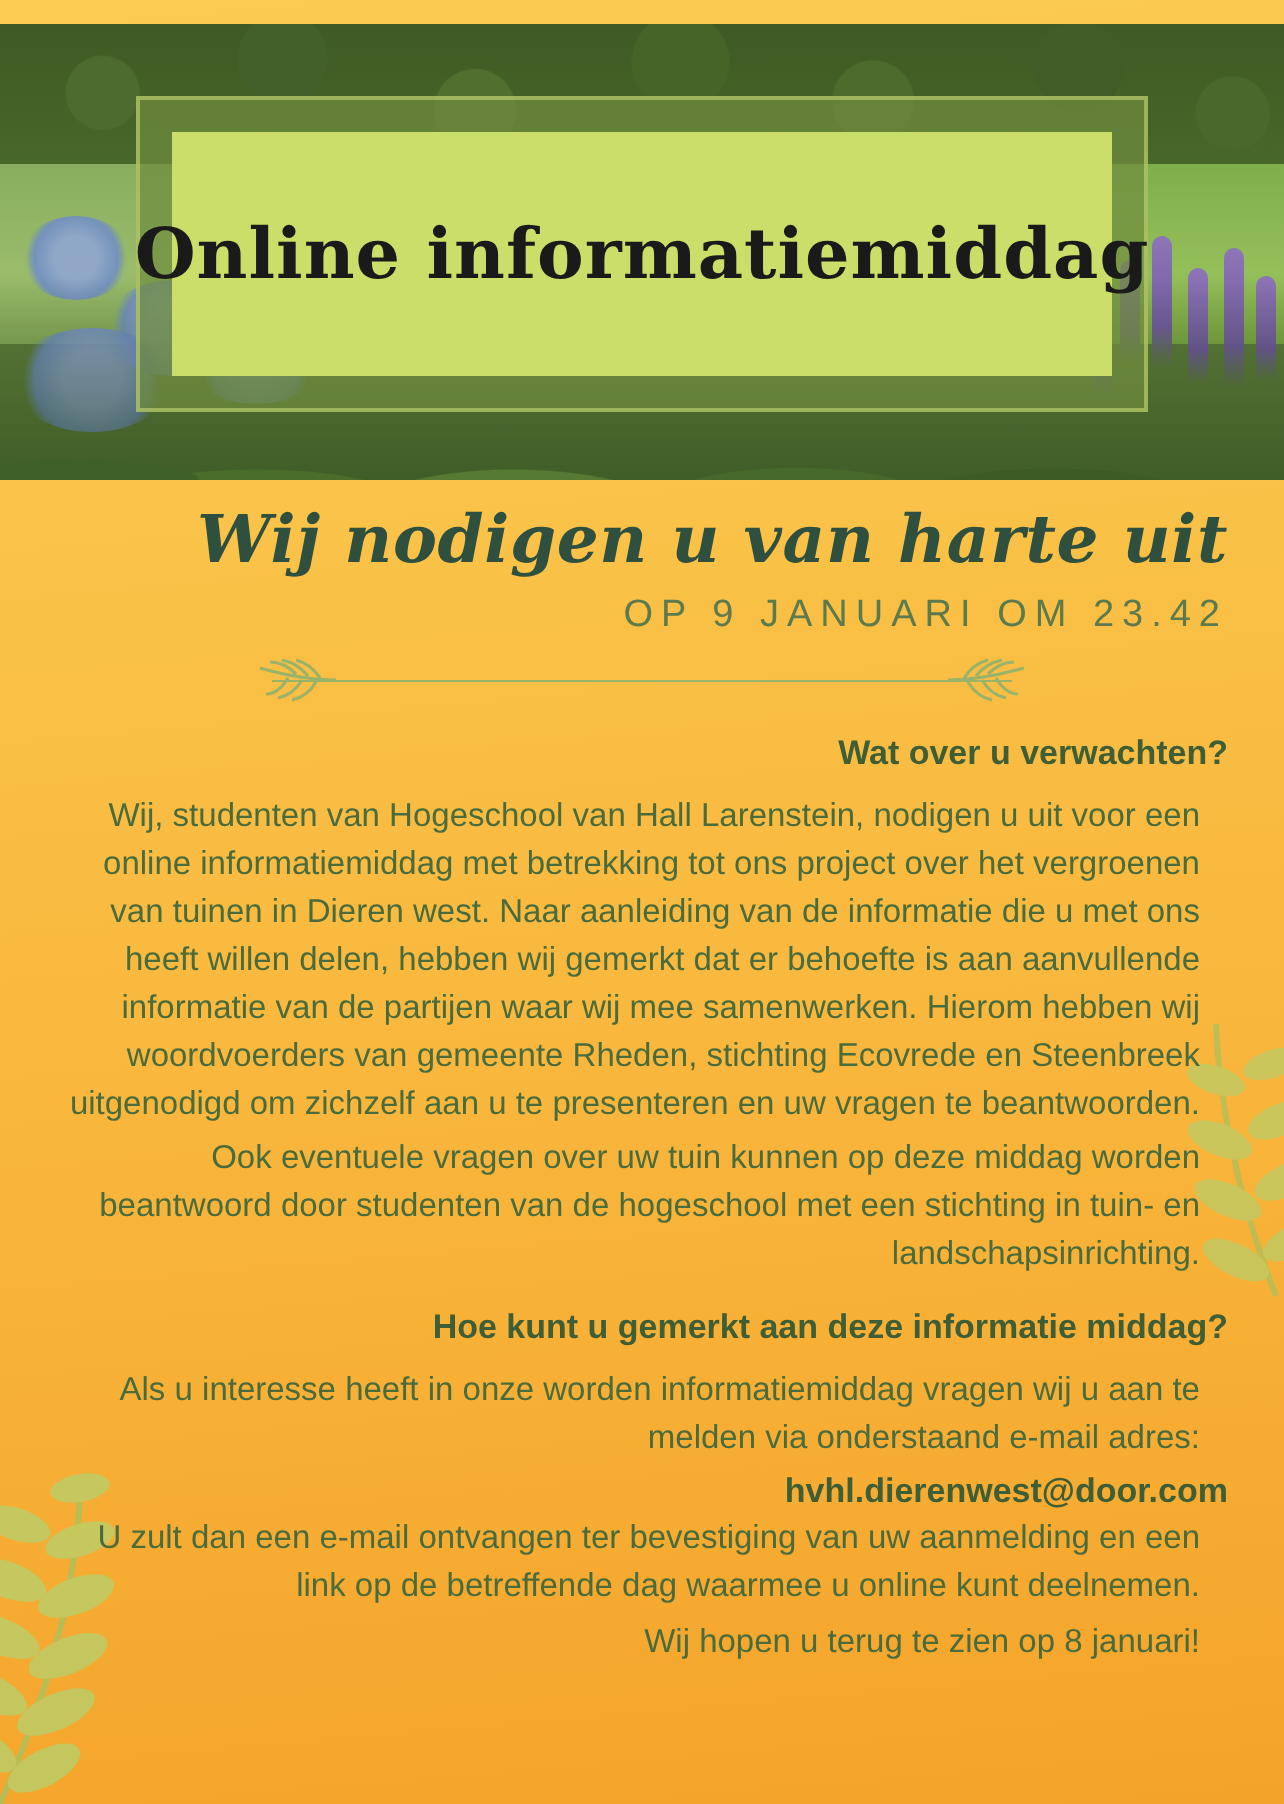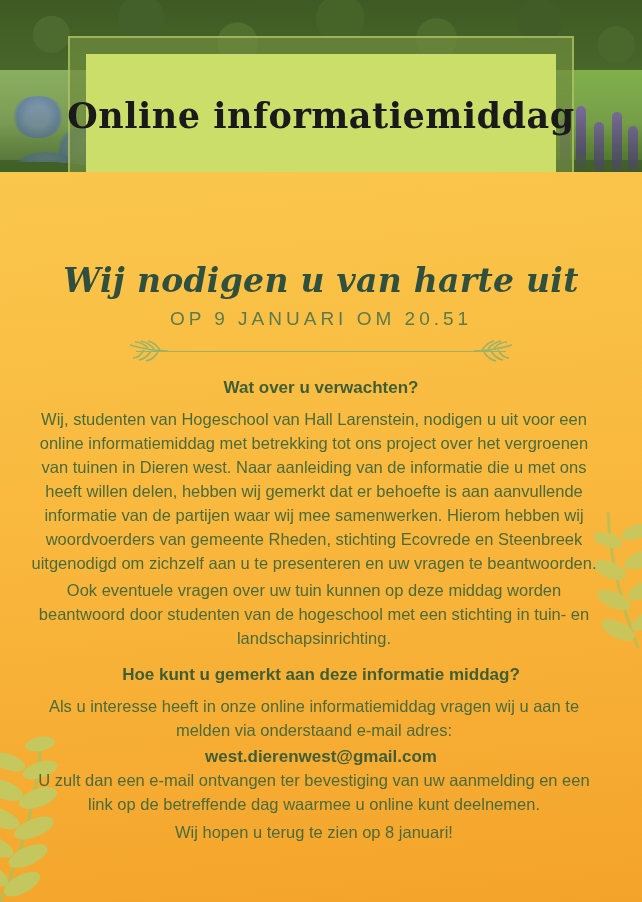--- a/index.html
+++ b/index.html
@@ -16,23 +16,23 @@
     position: relative;
     width: 642px;
     height: 902px;
     overflow: hidden;
     background: linear-gradient(175deg, #FBCB52 0%, #FAC44A 25%, #F9B63C 60%, #F4A32A 100%);
   }
 
   
   .photo {
     position: absolute;
-    top: 0; left: 0;
-    width: 642px;
-    height: 172px;
+    top: 12px; left: 0;
+    width: 642px;
+    height: 228px;
     overflow: hidden;
     background: #5d7a3a;
   }
   
   .photo .hedge {
     position: absolute; top: 0; left: 0; width: 100%; height: 86px;
     background:
       radial-gradient(circle at 8% 40%, #4e6b2f 0 18px, transparent 19px),
       radial-gradient(circle at 22% 20%, #44602a 0 22px, transparent 23px),
       radial-gradient(circle at 37% 50%, #51702f 0 20px, transparent 21px),
@@ -111,24 +111,24 @@
     position: absolute;
     pointer-events: none;
     opacity: .95;
   }
   .leaf-left { left: -18px; bottom: -10px; }
   .leaf-right { right: -14px; bottom: 250px; }
 
   
   .content {
     position: absolute;
-    top: 239px; left: 0;
+    top: 228px; left: 0;
     width: 642px;
     padding: 16px 28px 0 28px;
-    text-align: center;
+    text-align: right;
   }
   .invite {
     font-family: "DejaVu Serif", "Liberation Serif", serif;
     font-style: italic;
     font-weight: 700;
     font-size: 33px;
     color: #2f4f3f;
     letter-spacing: .3px;
     margin-top: 6px;
   }
@@ -236,21 +236,21 @@
       <ellipse cx="74" cy="118" rx="17" ry="8" transform="rotate(22 74 118)"></ellipse>
       <ellipse cx="104" cy="108" rx="17" ry="8" transform="rotate(-22 104 108)"></ellipse>
       <ellipse cx="72" cy="88" rx="15" ry="7" transform="rotate(18 72 88)"></ellipse>
       <ellipse cx="100" cy="80" rx="15" ry="7" transform="rotate(-18 100 80)"></ellipse>
     </g>
   </svg>
 
   <div class="content">
 
     <div class="invite">Wij nodigen u van harte uit</div>
-    <div class="date-line">OP 9 JANUARI OM 20.51</div>
+    <div class="date-line">OP 9 JANUARI OM 23.42</div>
 
     <div class="ornament">
       <div class="rule"></div>
       <svg class="sprig-l" width="46" height="30" viewBox="0 0 46 30">
         <g fill="none" stroke="#9AB36A" stroke-width="1.6">
           <path d="M44 15 C 32 15, 20 13, 6 9"></path>
           <path d="M36 14 C 32 8, 28 6, 24 5"></path>
           <path d="M30 13 C 26 8, 22 6, 17 5"></path>
           <path d="M24 12 C 20 8, 16 6, 11 6"></path>
           <path d="M34 16 C 31 21, 27 24, 22 25"></path>
@@ -269,19 +269,19 @@
           <path d="M20 14 C 17 19, 13 22, 9 22"></path>
         </g>
       </svg>
     </div>
 
     <h2 class="section">Wat over u verwachten?</h2>
     <p class="body">Wij, studenten van Hogeschool van Hall Larenstein, nodigen u uit voor een online informatiemiddag met betrekking tot ons project over het vergroenen van tuinen in Dieren west. Naar aanleiding van de informatie die u met ons heeft willen delen, hebben wij gemerkt dat er behoefte is aan aanvullende informatie van de partijen waar wij mee samenwerken. Hierom hebben wij woordvoerders van gemeente Rheden, stichting Ecovrede en Steenbreek uitgenodigd om zichzelf aan u te presenteren en uw vragen te beantwoorden.</p>
     <p class="body">Ook eventuele vragen over uw tuin kunnen op deze middag worden beantwoord door studenten van de hogeschool met een stichting in tuin- en landschapsinrichting.</p>
 
     <h2 class="section second">Hoe kunt u gemerkt aan deze informatie middag?</h2>
-    <p class="body">Als u interesse heeft in onze online informatiemiddag vragen wij u aan te melden via onderstaand e-mail adres:</p>
-    <div class="email">west.dierenwest@gmail.com</div>
+    <p class="body">Als u interesse heeft in onze worden informatiemiddag vragen wij u aan te melden via onderstaand e-mail adres:</p>
+    <div class="email">hvhl.dierenwest@door.com</div>
     <p class="body">U zult dan een e-mail ontvangen ter bevestiging van uw aanmelding en een link op de betreffende dag waarmee u online kunt deelnemen.</p>
 
     <p class="body closing">Wij hopen u terug te zien op 8 januari!</p>
   </div>
 </div>
 
 </body></html>

